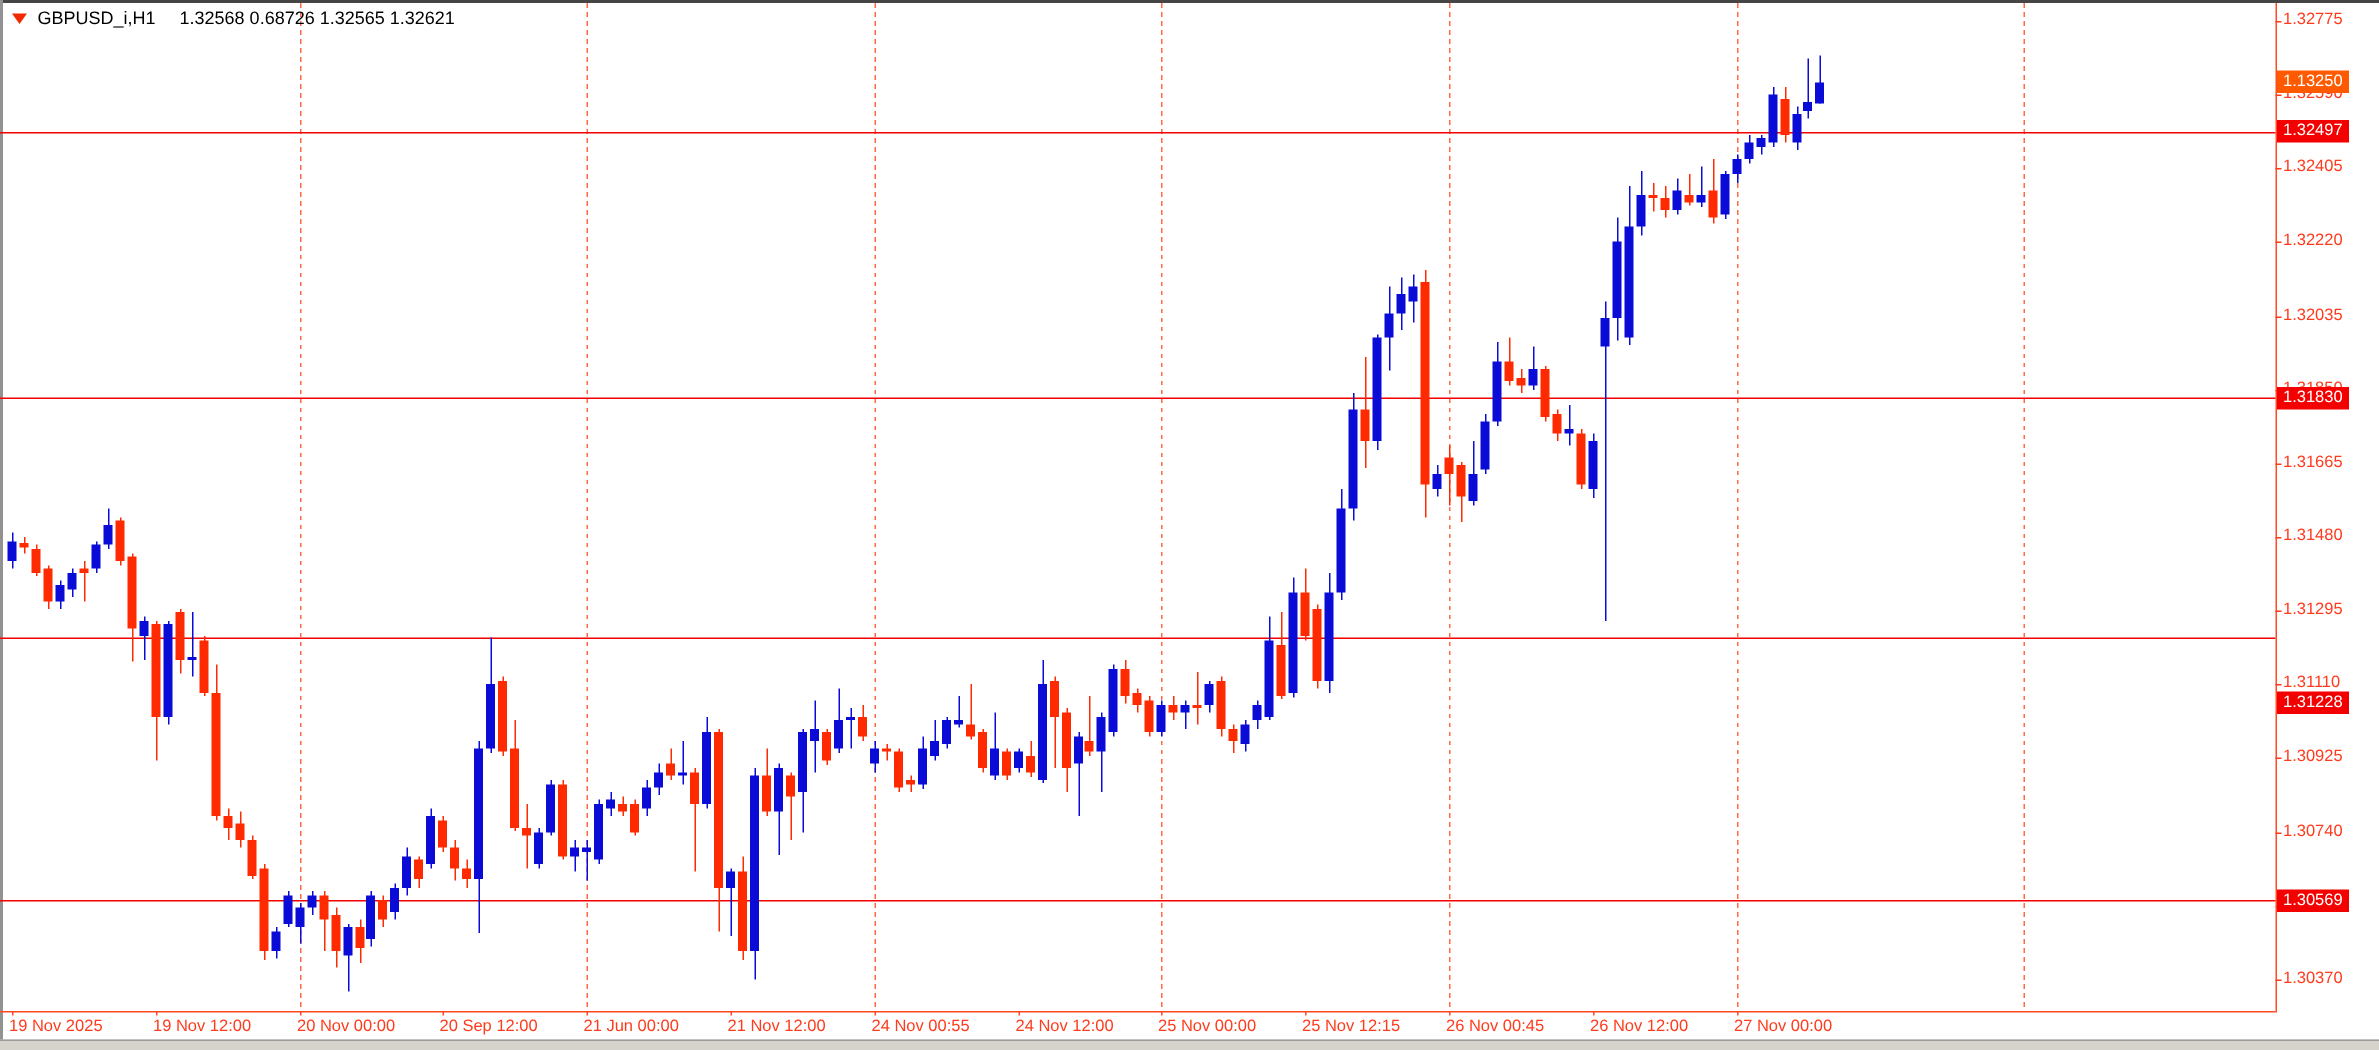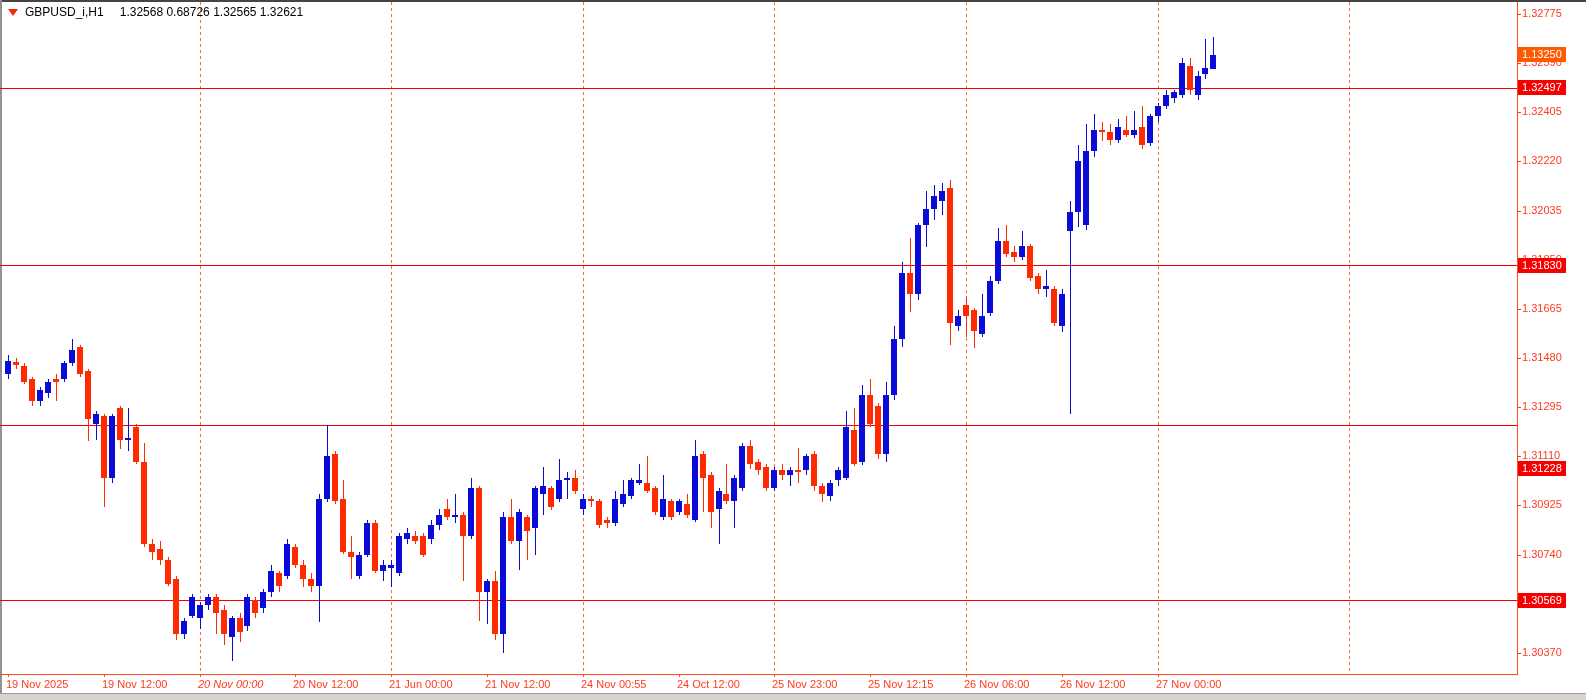--- a/index.html
+++ b/index.html
@@ -383,37 +383,37 @@
       <div class="ylab" style="top: 597px; color: rgb(255, 59, 29);">1.30555</div>
       <div class="ytick" style="top: 653px; background: rgb(255, 59, 29);"></div>
       <div class="ylab" style="top: 646px; color: rgb(255, 59, 29);">1.30370</div>
     </div>
   <div id="xaxis">
       <div class="xtick" style="left: 8px; top: 674px; background: rgb(255, 74, 34);"></div>
       <div class="xlab" style="left: 6px; color: rgb(255, 59, 29);">19 Nov 2025</div>
       <div class="xtick" style="left: 104px; top: 674px; background: rgb(255, 74, 34);"></div>
       <div class="xlab" style="left: 102px; color: rgb(255, 59, 29);">19 Nov 12:00</div>
       <div class="xtick" style="left: 200px; top: 674px; background: rgb(255, 74, 34);"></div>
-      <div class="xlab" style="left: 198px; color: rgb(255, 59, 29); font-style: italic;">20 Nov 00:00</div>
+      <div class="xlab" style="left: 198px; color: rgb(255, 59, 29);">20 Nov 00:00</div>
       <div class="xtick" style="left: 295px; top: 674px; background: rgb(255, 74, 34);"></div>
-      <div class="xlab" style="left: 293px; color: rgb(255, 59, 29);">20 Nov 12:00</div>
+      <div class="xlab" style="left: 293px; color: rgb(255, 59, 29);">20 Sep 12:00</div>
       <div class="xtick" style="left: 391px; top: 674px; background: rgb(255, 74, 34);"></div>
       <div class="xlab" style="left: 389px; color: rgb(255, 59, 29);">21 Jun 00:00</div>
       <div class="xtick" style="left: 487px; top: 674px; background: rgb(255, 74, 34);"></div>
       <div class="xlab" style="left: 485px; color: rgb(255, 59, 29);">21 Nov 12:00</div>
       <div class="xtick" style="left: 583px; top: 674px; background: rgb(255, 74, 34);"></div>
       <div class="xlab" style="left: 581px; color: rgb(255, 59, 29);">24 Nov 00:55</div>
       <div class="xtick" style="left: 679px; top: 674px; background: rgb(255, 74, 34);"></div>
-      <div class="xlab" style="left: 677px; color: rgb(255, 59, 29);">24 Oct 12:00</div>
+      <div class="xlab" style="left: 677px; color: rgb(255, 59, 29);">24 Nov 12:00</div>
       <div class="xtick" style="left: 774px; top: 674px; background: rgb(255, 74, 34);"></div>
-      <div class="xlab" style="left: 772px; color: rgb(255, 59, 29);">25 Nov 23:00</div>
+      <div class="xlab" style="left: 772px; color: rgb(255, 59, 29);">25 Nov 00:00</div>
       <div class="xtick" style="left: 870px; top: 674px; background: rgb(255, 74, 34);"></div>
       <div class="xlab" style="left: 868px; color: rgb(255, 59, 29);">25 Nov 12:15</div>
       <div class="xtick" style="left: 966px; top: 674px; background: rgb(255, 74, 34);"></div>
-      <div class="xlab" style="left: 964px; color: rgb(255, 59, 29);">26 Nov 06:00</div>
+      <div class="xlab" style="left: 964px; color: rgb(255, 59, 29);">26 Nov 00:45</div>
       <div class="xtick" style="left: 1062px; top: 674px; background: rgb(255, 74, 34);"></div>
       <div class="xlab" style="left: 1060px; color: rgb(255, 59, 29);">26 Nov 12:00</div>
       <div class="xtick" style="left: 1158px; top: 674px; background: rgb(255, 74, 34);"></div>
       <div class="xlab" style="left: 1156px; color: rgb(255, 59, 29);">27 Nov 00:00</div>
     </div>
   <div id="badges">
       <div class="badge" style="top: 47px; background: rgb(255, 90, 0); color: rgb(255, 255, 255);">1.13250</div>
       <div class="badge" style="top: 80px; background: rgb(244, 0, 0); color: rgb(255, 255, 255);">1.32497</div>
       <div class="badge" style="top: 258px; background: rgb(244, 0, 0); color: rgb(255, 255, 255);">1.31830</div>
       <div class="badge" style="top: 417px; background: rgb(244, 0, 0); color: rgb(255, 255, 255); margin-top: 44px;">1.31228</div>

